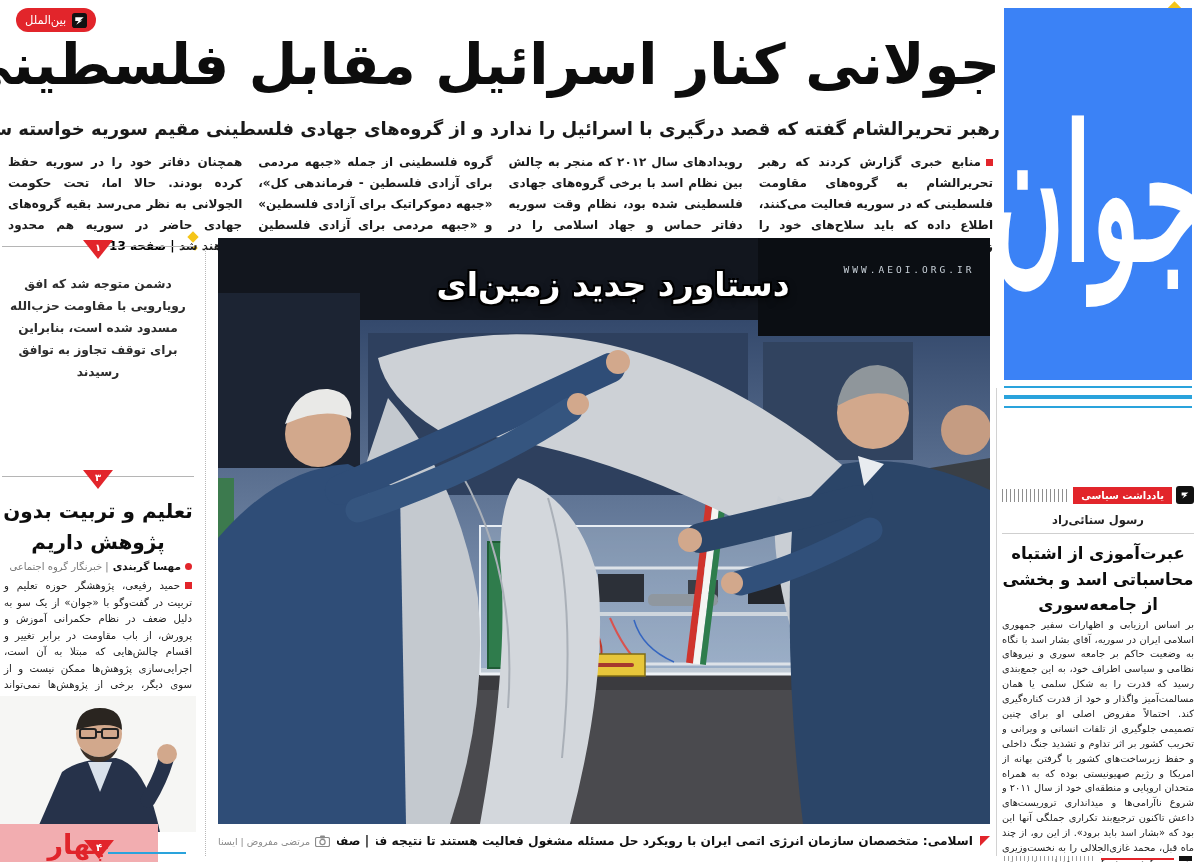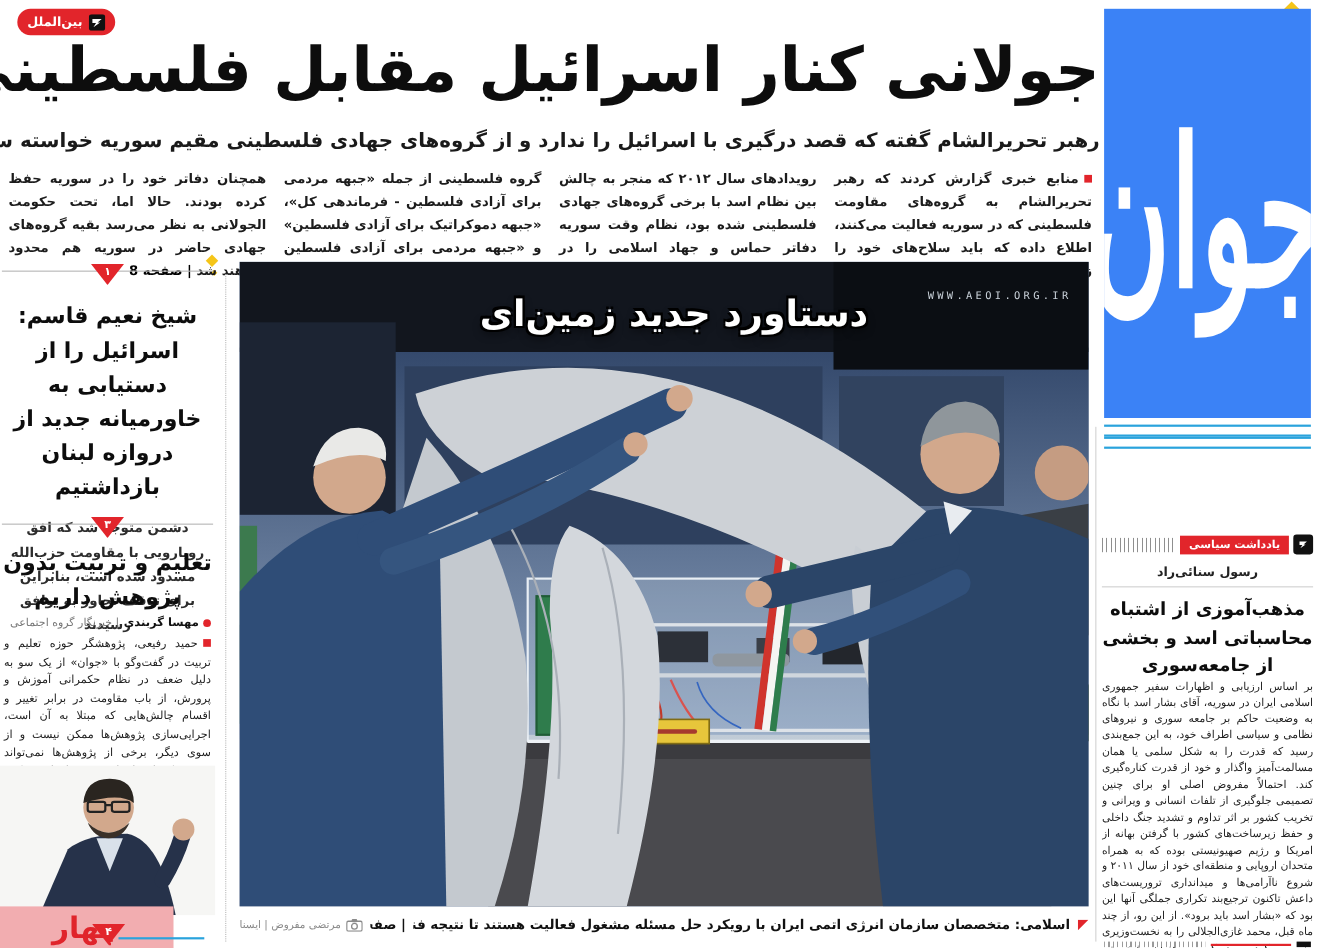--- a/index.html
+++ b/index.html
@@ -3,21 +3,21 @@
 <meta charset="utf-8">
 <style>
   html,body{margin:0;padding:0;background:#e9e9e9;}
   .page{position:relative;width:1200px;height:862px;margin:0 auto;background:#ffffff;overflow:hidden;
         direction:rtl;font-family:"DejaVu Sans","Liberation Sans",sans-serif;color:#111;}
   .ab{position:absolute;}
 
   
   .badge-intl{left:16px;top:8px;height:24px;background:#e2252b;border-radius:13px;
               display:flex;align-items:center;gap:6px;padding:0 9px;direction:rtl;}
-  .badge-intl .lbl{color:#fff;font-size:11.5px;font-weight:700;text-align:right;}
+  .badge-intl .lbl{color:#fff;font-size:11.5px;font-weight:400;text-align:right;}
   .logo-mark{width:15px;height:15px;display:block;}
 
   .yellow-diamond{background:#f5c518;transform:rotate(45deg);}
 
   
   .headline{left:0;top:30px;width:1000px;text-align:center;font-size:56px;font-weight:900;
             color:#0d0d0d;letter-spacing:-1px;line-height:1.25;white-space:nowrap;}
   .subheadline{left:0;top:118px;width:1000px;text-align:center;font-size:18px;font-weight:800;
                color:#1a1a1a;white-space:nowrap;}
   .lead-cols{left:8px;top:152px;width:985px;display:flex;gap:16px;}
@@ -113,31 +113,30 @@
   <div class="ab yellow-diamond" style="left:1168px;top:4px;width:13px;height:13px;"></div>
   <div class="ab yellow-diamond" style="left:189px;top:233px;width:8px;height:8px;"></div>
   <div class="ab yellow-diamond" style="left:193px;top:246px;width:4px;height:4px;"></div>
 
   <div class="ab headline">جولانی کنار اسرائیل مقابل فلسطینی‌ها</div>
   <div class="ab subheadline">رهبر تحریرالشام گفته که قصد درگیری با اسرائیل را ندارد و از گروه‌های جهادی فلسطینی مقیم سوریه خواسته سلاح‌ها را بر زمین بگذارند</div>
   <div class="ab lead-cols">
     <p class="lead-col" style="margin:0"><span class="red-sq"></span><span>منابع خبری گزارش کردند که رهبر تحریرالشام به گروه‌های مقاومت فلسطینی که در سوریه فعالیت می‌کنند، اطلاع داده که باید سلاح‌های خود را زمین بگذارند. پیش از این، در جریان</span></p>
     <p class="lead-col" style="margin:0"><span>رویدادهای سال ۲۰۱۲ که منجر به چالش بین نظام اسد با برخی گروه‌های جهادی فلسطینی شده بود، نظام وقت سوریه دفاتر حماس و جهاد اسلامی را در سوریه تعطیل کرده بود، ولی چندین</span></p>
     <p class="lead-col" style="margin:0"><span>گروه فلسطینی از جمله «جبهه مردمی برای آزادی فلسطین - فرماندهی کل»، «جبهه دموکراتیک برای آزادی فلسطین» و «جبهه مردمی برای آزادی فلسطین در خارج از سرزمین»</span></p>
-    <p class="lead-col" style="margin:0"><span>همچنان دفاتر خود را در سوریه حفظ کرده بودند. حالا اما، تحت حکومت الجولانی به نظر می‌رسد بقیه گروه‌های جهادی حاضر در سوریه هم محدود خواهند شد</span> <span class="pgref">| صفحه 8</span></p>
+    <p class="lead-col" style="margin:0"><span>همچنان دفاتر خود را در سوریه حفظ کرده بودند. حالا اما، تحت حکومت الجولانی به نظر می‌رسد بقیه گروه‌های جهادی حاضر در سوریه هم محدود خواهند شد</span> <span class="pgref">| صفحه 13</span></p>
   </div>
 
   <div class="ab v-dotted"></div>
 
   <div class="ab sidebar">
     <div class="divider">
       <div class="line"></div>
       <div class="tri">۱</div>
     </div>
-    <div class="sb-title" style="margin-top:10px;">شیخ نعیم قاسم: اسرائیل را از دستیابی به خاورمیانه جدید از دروازه لبنان بازداشتیم</div>
     <div class="sb-summary" style="margin-top:12px;">دشمن متوجه شد که افق رویارویی با مقاومت حزب‌الله مسدود شده است، بنابراین برای توقف تجاوز به توافق رسیدند</div>
 
     <div class="divider" style="position:absolute;top:230px;left:0;right:0;">
       <div class="line"></div>
       <div class="tri">۳</div>
     </div>
     <div class="sb-title ab" style="top:256px;left:0;right:0;">تعلیم و تربیت بدون پژوهش داریم</div>
     <div class="byline ab" style="top:320px;left:0;right:0;">
       <span class="dot"></span>
       <b>مهسا گربندی</b>
@@ -280,21 +279,21 @@
     <div class="note-header">
       <div class="note-logo">
         <svg width="12" height="12" viewBox="0 0 16 16">
             <path d="M3.5 4.5 L12.5 4.5 L8.5 8 L11 8 L4.5 12.5 L7 8.5 L3.5 8.5 Z" fill="#fff"></path>
           </svg>
       </div>
       <div class="note-badge">یادداشت سیاسی</div>
       <div class="barcode"></div>
     </div>
     <div class="note-author">رسول سنائی‌راد</div>
-    <div class="note-title">مذهب‌آموزی از اشتباه محاسباتی اسد و بخشی از جامعه‌سوری</div>
+    <div class="note-title">عبرت‌آموزی از اشتباه محاسباتی اسد و بخشی از جامعه‌سوری</div>
     <p class="note-body" style="margin:0">بر اساس ارزیابی و اظهارات سفیر جمهوری اسلامی ایران در سوریه، آقای بشار اسد با نگاه به وضعیت حاکم بر جامعه سوری و نیروهای نظامی و سیاسی اطراف خود، به این جمع‌بندی رسید که قدرت را به شکل سلمی یا همان مسالمت‌آمیز واگذار و خود از قدرت کناره‌گیری کند. احتمالاً مفروض اصلی او برای چنین تصمیمی جلوگیری از تلفات انسانی و ویرانی و تخریب کشور بر اثر تداوم و تشدید جنگ داخلی و حفظ زیرساخت‌های کشور با گرفتن بهانه از امریکا و رژیم صهیونیستی بوده که به همراه متحدان اروپایی و منطقه‌ای خود از سال ۲۰۱۱ و شروع ناآرامی‌ها و میدانداری تروریست‌های داعش تاکنون ترجیع‌بند تکراری جملگی آنها این بود که «بشار اسد باید برود». از این رو، از چند ماه قبل، محمد غازی‌الجلالی را به نخست‌وزیری منصوب کرده بود که به عنوان شخصیتی مستقل و تکنوکرات، امکان مذاکره و انتقال قدرت به مسلحین مدعی برپایی حکومتی بر اساس دولت و مشارکت تمام قومیت‌ها و عبور از آنچه که سیطره خانواده اسد یا پیروان مذهب علوی می‌نامیدند، داشته باشد</p>
 
   </div>
 
   <div class="ab bstrip">
     <span class="bk"></span>
     <span class="rl"></span>
     <span class="bc"></span>
   </div>
 

